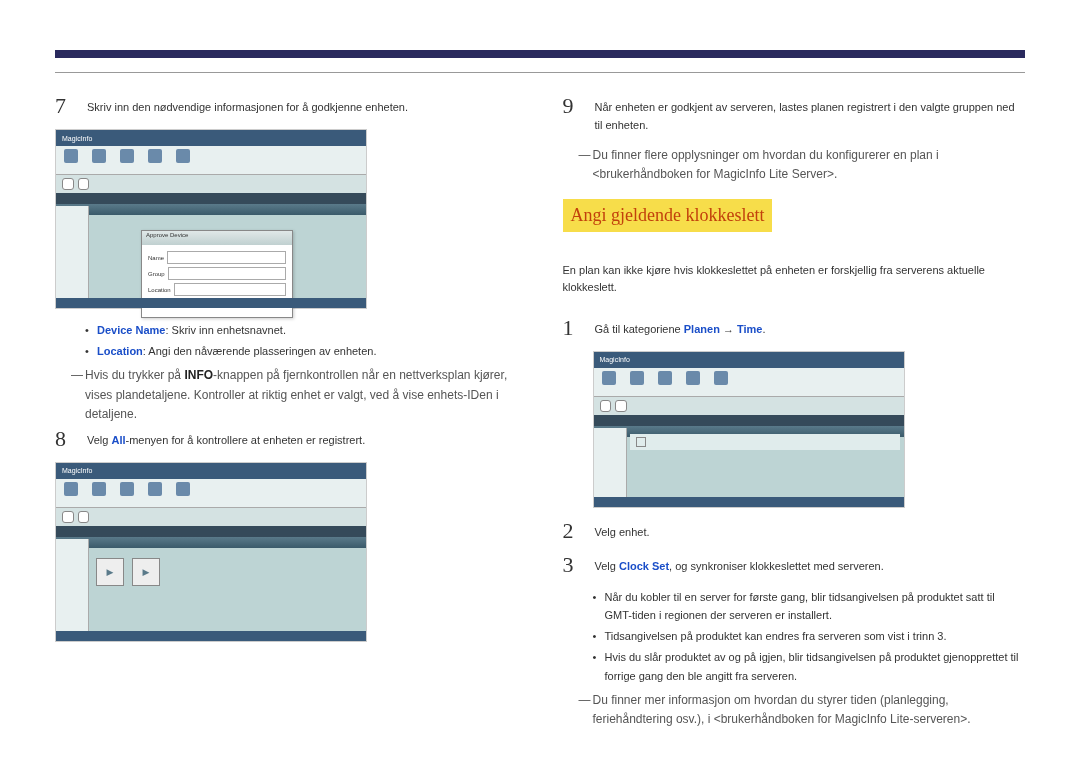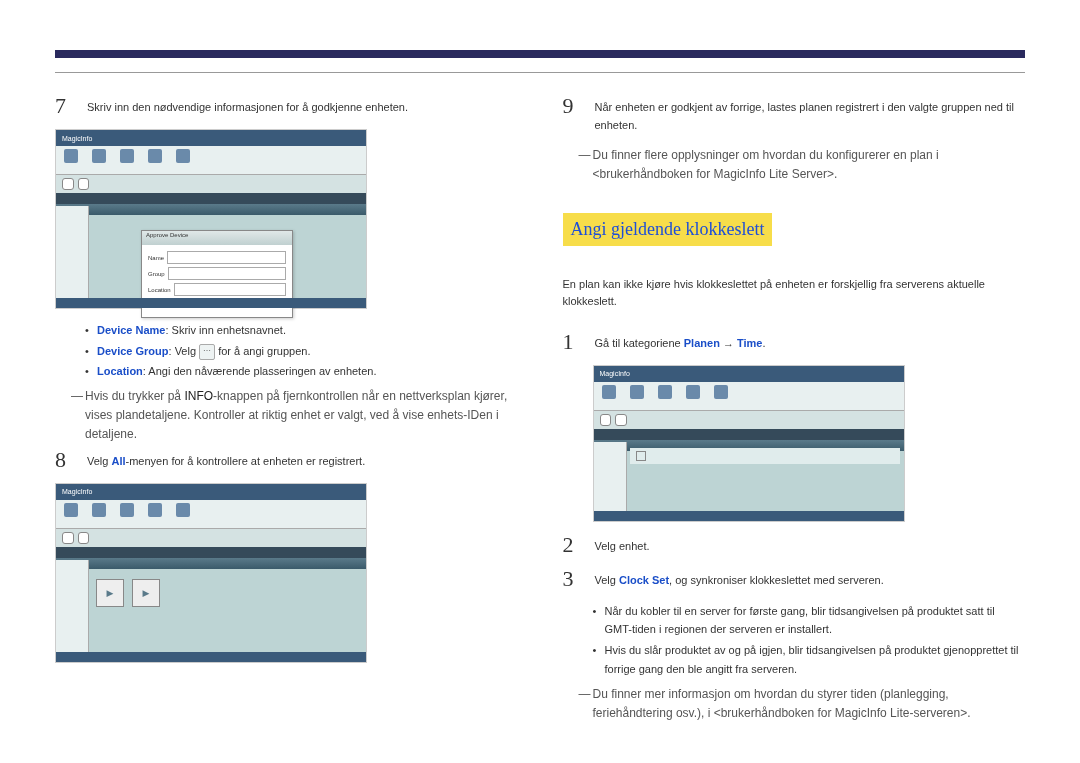--- a/index.html
+++ b/index.html
@@ -79,23 +79,23 @@
   .screenshot .btn-mini { background: #e0e0e0; border: 1px solid #888; font-size: 6px; padding: 0 5px; border-radius: 2px; }
   .screenshot .thumbs { position: absolute; left: 40px; top: 95px; display: flex; gap: 8px; }
   .screenshot .thumb { width: 26px; height: 26px; background: #eee; border: 1px solid #888; position: relative; }
   .screenshot .thumb::after { content: "▶"; position: absolute; left: 50%; top: 50%; transform: translate(-50%, -50%); color: #5a7a8a; font-size: 9px; }
   .bullets { list-style: none; padding: 0; margin: 6px 0 6px 30px; }
   .bullets li { position: relative; padding-left: 12px; line-height: 1.7; margin-bottom: 2px; }
   .bullets li::before { content: "•"; position: absolute; left: 0; }
   .note { position: relative; padding-left: 30px; margin: 4px 0; line-height: 1.6; color: #555; font-size: 12px; }
   .note::before { content: "―"; position: absolute; left: 16px; }
   .kw-blue { color: #1a4ec8; font-weight: bold; }
-  .kw-bold { font-weight: normal; color: #222; margin-top: 42px; }
+  .kw-bold { font-weight: bold; color: #222; margin-top: 42px; }
   .icon-box { display: inline-block; width: 14px; height: 14px; border: 1px solid #aaa; background: #eef3f3; vertical-align: middle; border-radius: 2px; font-size: 8px; text-align: center; line-height: 12px; color: #666; }
-  .heading-yellow { background: #f7dd4a; color: #1d4ed8; font-family: Georgia, "Times New Roman", serif; font-size: 18px; padding: 6px 8px; display: inline-block; margin: 24px 0 10px 0; }
+  .heading-yellow { background: #f7dd4a; color: #c2410c; font-family: Georgia, "Times New Roman", serif; font-size: 18px; padding: 6px 8px; display: inline-block; margin: 10px 0 10px 0; }
   .para { line-height: 1.6; margin: 20px 0; }
 </style>
 </head>
 <body>
 
 <div class="header-bar"></div>
 
 <div class="columns">
 
   <div class="col">
@@ -145,23 +145,20 @@
         </div>
       </div>
       <div class="foot-bar"></div>
     </div>
 
     <ul class="bullets">
       <li>
         <span class="kw-blue">Device Name</span><span>: Skriv inn enhetsnavnet.</span>
       </li>
       <li>
-        <span class="kw-blue">Device Group</span><span>: Velg </span><span class="icon-box">⋯</span><span> for å angi gruppen.</span>
-      </li>
-      <li>
         <span class="kw-blue">Location</span><span>: Angi den nåværende plasseringen av enheten.</span>
       </li>
     </ul>
 
     <div class="note">
       <span>Hvis du trykker på </span><span class="kw-bold">INFO</span><span>-knappen på fjernkontrollen når en nettverksplan kjører, vises plandetaljene. Kontroller at riktig enhet er valgt, ved å vise enhets-IDen i detaljene.</span>
     </div>
 
     <div class="step">
       <div class="step-num">8</div>
@@ -195,21 +192,21 @@
       <div class="foot-bar"></div>
     </div>
 
   </div>
 
   <div class="col">
 
     <div class="step">
       <div class="step-num">9</div>
       <div class="step-body">
-        <div>Når enheten er godkjent av forrige, lastes planen registrert i den valgte gruppen ned til enheten.</div>
+        <div>Når enheten er godkjent av serveren, lastes planen registrert i den valgte gruppen ned til enheten.</div>
       </div>
     </div>
 
     <div class="note">Du finner flere opplysninger om hvordan du konfigurerer en plan i &lt;brukerhåndboken for MagicInfo Lite Server&gt;.</div>
 
     <div class="heading-yellow">Angi gjeldende klokkeslett</div>
 
     <div class="para">En plan kan ikke kjøre hvis klokkeslettet på enheten er forskjellig fra serverens aktuelle klokkeslett.</div>
 
     <div class="step">
@@ -251,19 +248,20 @@
 
     <div class="step">
       <div class="step-num">3</div>
       <div class="step-body">
         <span>Velg </span><span class="kw-blue">Clock Set</span><span>, og synkroniser klokkeslettet med serveren.</span>
       </div>
     </div>
 
     <ul class="bullets">
       <li>Når du kobler til en server for første gang, blir tidsangivelsen på produktet satt til GMT-tiden i regionen der serveren er installert.</li>
+      <li>Tidsangivelsen på produktet kan endres fra serveren som vist i trinn 3.</li>
       <li>Hvis du slår produktet av og på igjen, blir tidsangivelsen på produktet gjenopprettet til forrige gang den ble angitt fra serveren.</li>
     </ul>
 
     <div class="note">Du finner mer informasjon om hvordan du styrer tiden (planlegging, feriehåndtering osv.), i &lt;brukerhåndboken for MagicInfo Lite-serveren&gt;.</div>
 
   </div>
 </div>
 
 </body></html>

